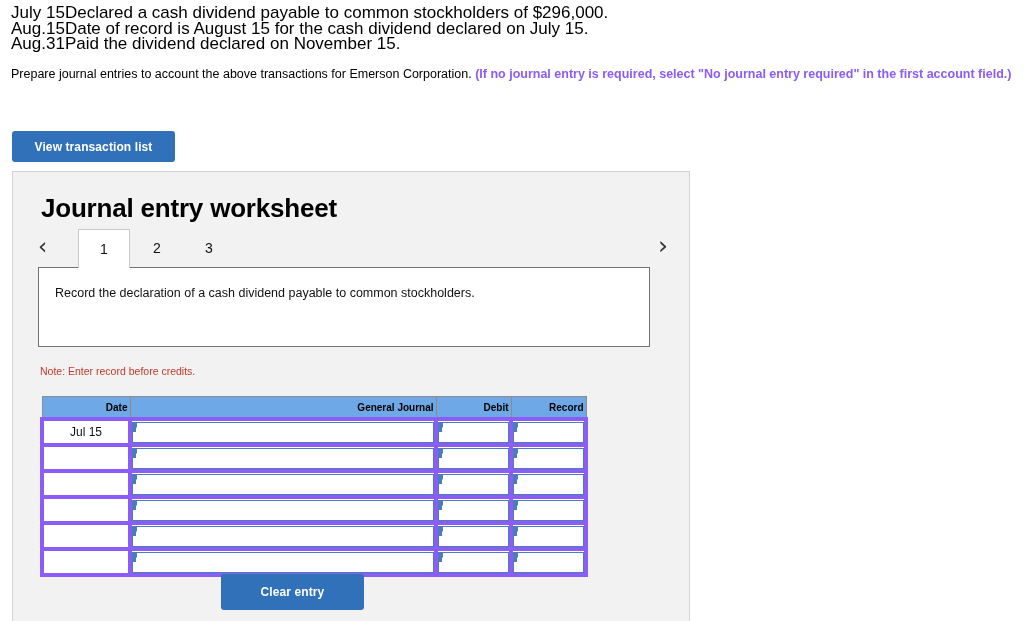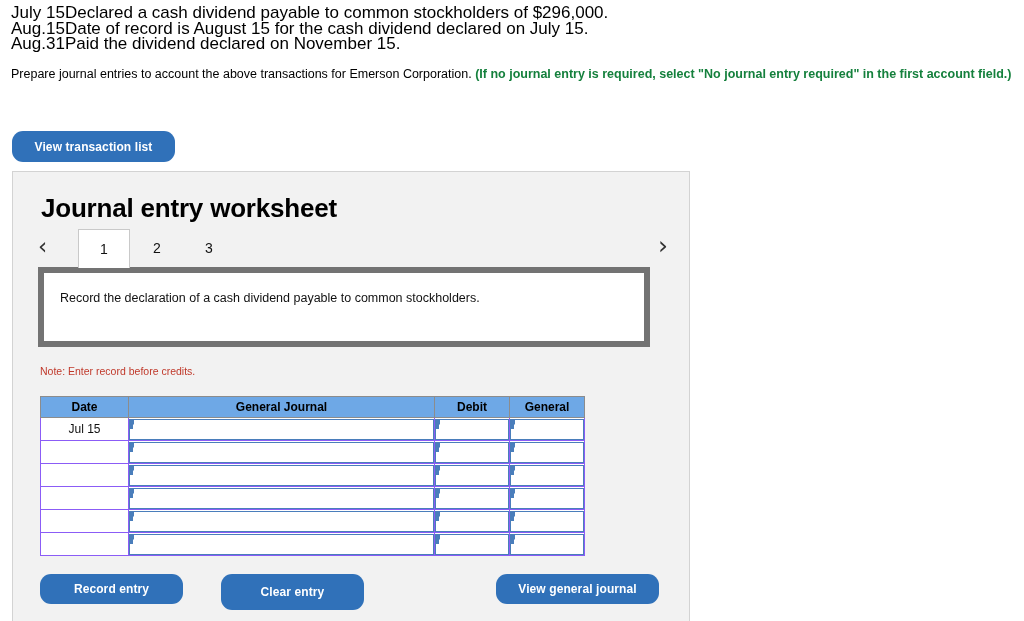--- a/index.html
+++ b/index.html
@@ -39,31 +39,31 @@
 
   .prepare {
     position: absolute;
     left: 11px;
     top: 66px;
     width: 1004px;
     font-size: 12.5px;
     line-height: 16.5px;
   }
   .red-note {
-    color: #15803d;
+    color: #8b5cf6;
     font-weight: bold;
   }
 
   
   .btn {
     display: inline-block;
     background: #3071b9;
     color: #ffffff;
     border: none;
-    border-radius: 11px;
+    border-radius: 3px;
     font-family: "Liberation Sans", sans-serif;
     font-size: 12px;
     font-weight: bold;
     letter-spacing: 0.1px;
     text-align: center;
     cursor: pointer;
     padding: 0;
     line-height: 1;
   }
 
@@ -141,21 +141,21 @@
   .tab-3 { left: 145px; }
 
   
   .desc-box {
     position: absolute;
     left: 25px;
     top: 95px;
     width: 612px;
     height: 80px;
     background: #ffffff;
-    border: 6px solid #737373;
+    border: 1px solid #737373;
     box-sizing: border-box;
     z-index: 1;
   }
   .desc-text {
     position: absolute;
     left: 16px;
     top: 18px;
     font-size: 12.5px;
     color: #111111;
   }
@@ -172,29 +172,29 @@
   .journal {
     position: absolute;
     left: 27px;
     top: 224px;
     border-collapse: collapse;
     table-layout: fixed;
   }
   .journal th {
     background: #6ea8e6;
     border: 1px solid #8c8c8c;
-    font-size: 12px;
+    font-size: 10px;
     font-weight: bold;
     color: #000000;
     height: 20px;
     padding: 0 2px;
-    text-align: center;
+    text-align: right;
   }
   .journal td {
-    border: 1px solid #8b5cf6;
+    border: 4px solid #8b5cf6;
     height: 22px;
     padding: 0;
     background: #ffffff;
   }
   .col-date    { width: 88px; }
   .col-journal { width: 306px; }
   .col-debit   { width: 75px; }
   .col-credit  { width: 75px; }
 
   .date-cell {
@@ -315,21 +315,21 @@
       <col class="col-date">
         <col class="col-journal">
         <col class="col-debit">
         <col class="col-credit">
     </colgroup>
     <thead>
       <tr>
         <th>Date</th>
         <th>General Journal</th>
         <th>Debit</th>
-        <th>General</th>
+        <th>Record</th>
       </tr>
     </thead>
     <tbody>
       <tr>
         <td class="date-cell">Jul 15</td>
         <td>
             <div class="cell-input"></div>
           </td>
         <td>
             <div class="cell-input"></div>
@@ -395,18 +395,16 @@
             <div class="cell-input"></div>
           </td>
         <td>
             <div class="cell-input"></div>
           </td>
       </tr>
     </tbody>
   </table>
 
   <div class="actions">
-    <button class="btn" id="record-entry">Record entry</button>
     <button class="btn" id="clear-entry">Clear entry</button>
-    <button class="btn" id="view-general-journal">View general journal</button>
   </div>
 
 </div>
 
 </body></html>

